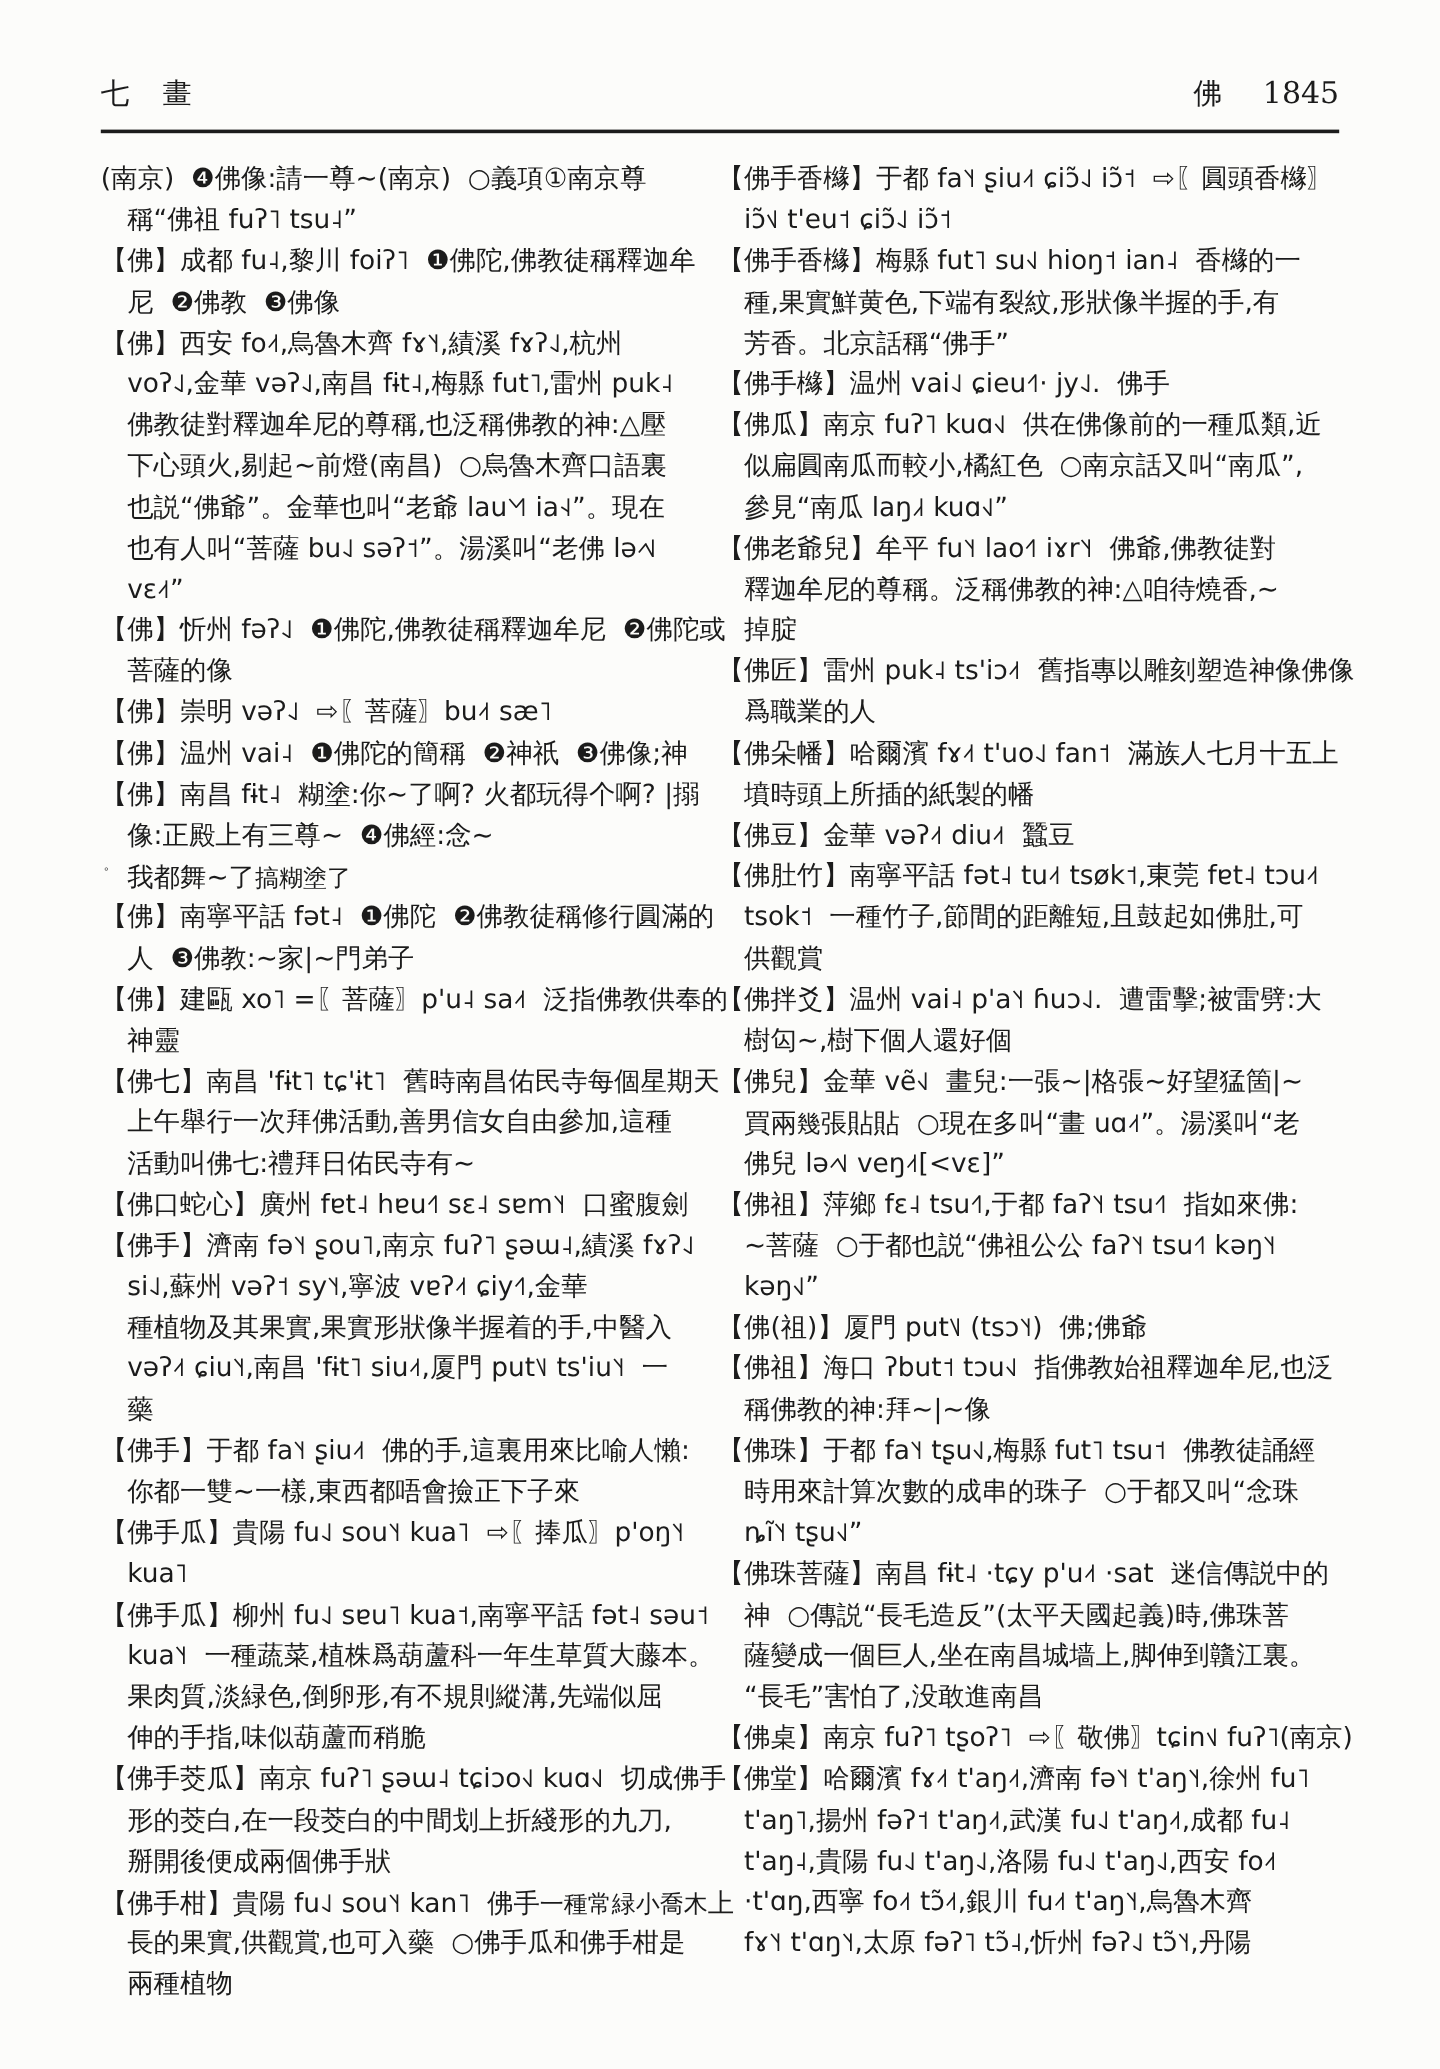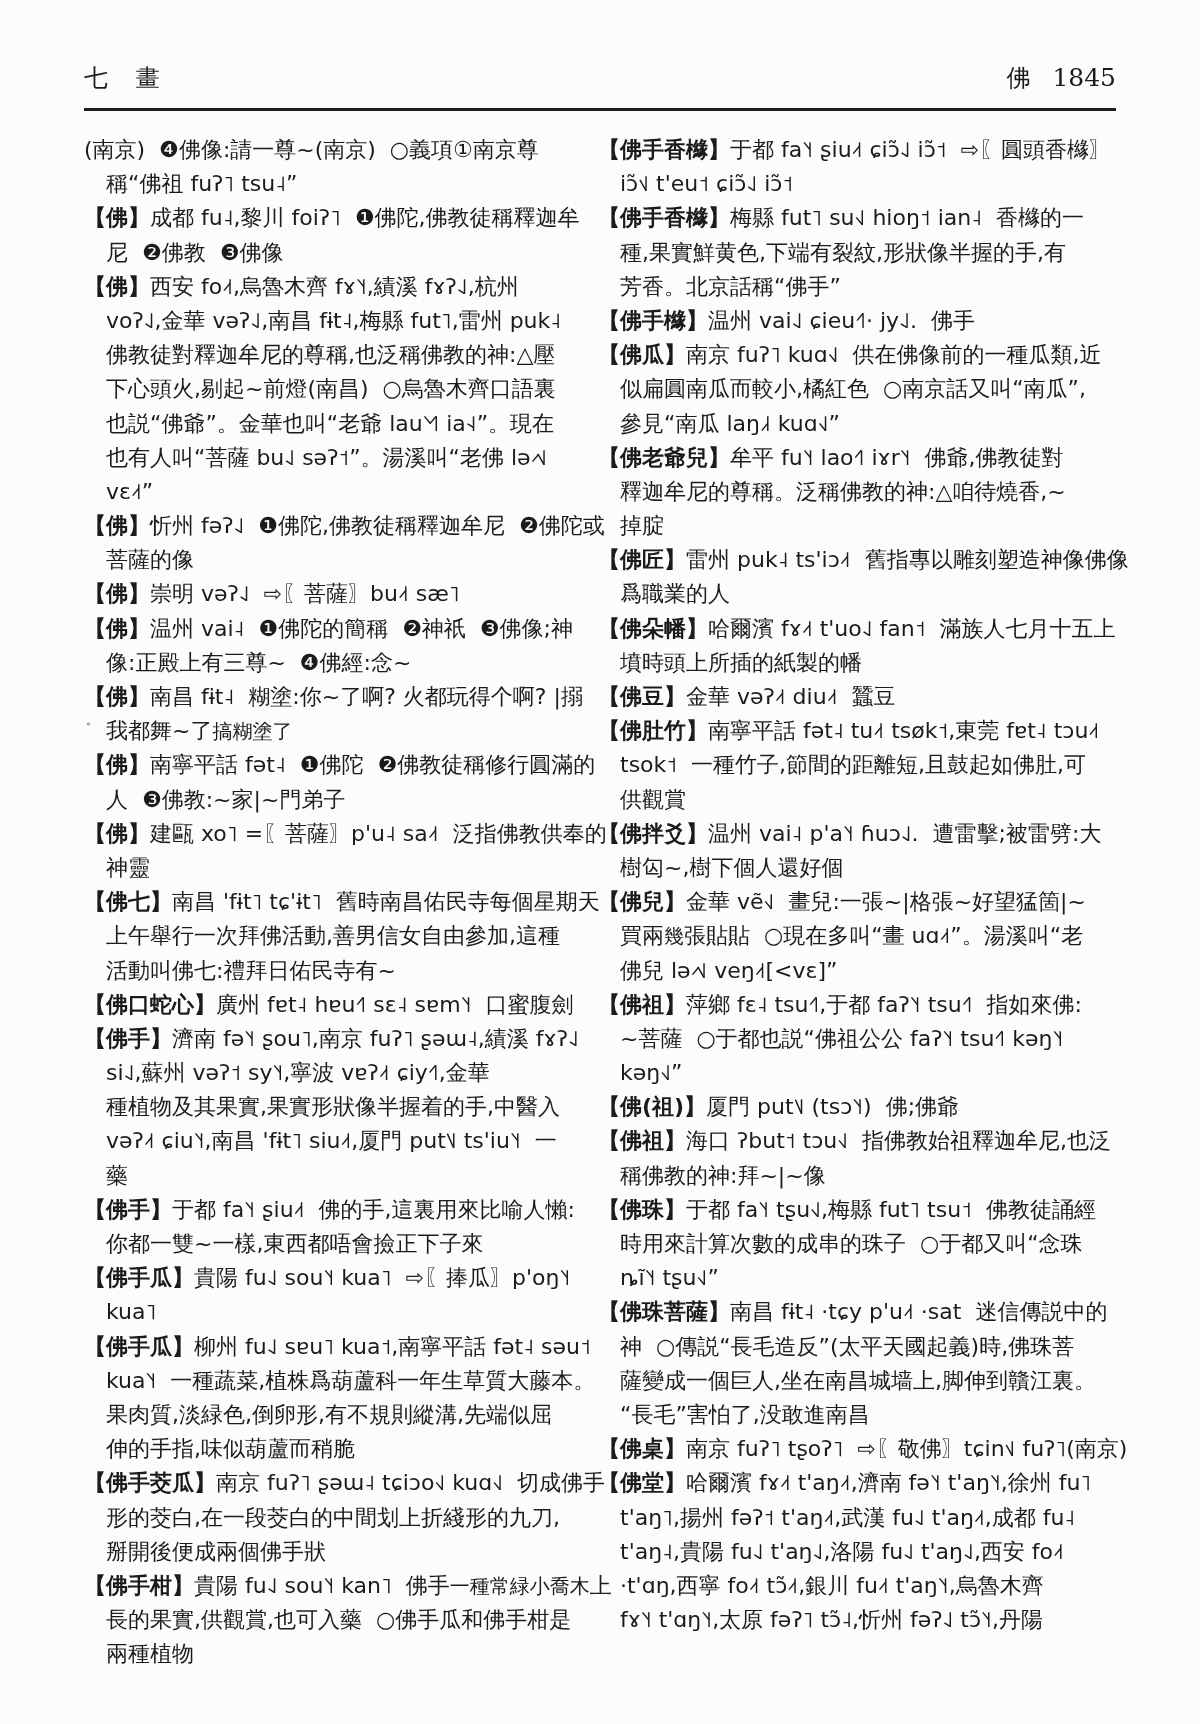--- a/index.html
+++ b/index.html
@@ -6,29 +6,29 @@
   body{
     width:1200px;height:1724px;
     background:#fcfcfa;color:#1b1b1b;
     font-family:"DejaVu Sans","Liberation Sans",sans-serif;
     overflow:hidden;
   }
   .page{box-sizing:border-box;width:1200px;height:1724px;padding:62px 84px 0 84px;}
   .hdr{display:flex;justify-content:space-between;align-items:baseline;height:42px;font-size:24px;}
   .hdr-left{letter-spacing:10px;font-weight:500;}
   .hdr-right{display:flex;gap:22px;align-items:baseline;}
-  .hdr-right .pgnum{font-size:25px;font-family:"DejaVu Serif","Liberation Serif",serif;}
+  .hdr-right .pgnum{font-size:25px;font-family:"DejaVu Serif","Liberation Serif",serif;margin-left:12px;}
   .rule{height:0;border-top:3px solid #1c1c1c;margin-top:4px;}
   .cols{display:flex;margin-top:22px;align-items:stretch;}
   .col-left{width:492px;}
   .divider{width:2px;background:#3c3c3c;margin:2px 12px 8px 10px;}
   .col-right{flex:1;}
   .line{height:34.2px;line-height:34.2px;font-size:22px;white-space:pre;position:relative;}
   .ind{padding-left:22px;}
-  .seg-head{font-weight:bold;}
+  .seg-head{font-weight:normal;}
   .seg-small{font-size:20px;}
   .seg-ring{position:absolute;left:2px;top:-11px;font-size:12px;}
 </style>
 </head>
 <body>
 
 <div class="page">
   <div class="hdr">
     <span class="hdr-left">七 畫</span>
     <span class="hdr-right">
@@ -47,22 +47,22 @@
         <div class="line ind"><span class="seg-text">voʔ˨˩,金華 vəʔ˨˩,南昌 fɨt˨,梅縣 fut˥,雷州 puk˨</span></div>
         <div class="line ind"><span class="seg-text">佛教徒對釋迦牟尼的尊稱,也泛稱佛教的神:△壓</span></div>
         <div class="line ind"><span class="seg-text">下心頭火,剔起~前燈(南昌)  ○烏魯木齊口語裏</span></div>
         <div class="line ind"><span class="seg-text">也説“佛爺”。金華也叫“老爺 lau˥˧˥ ia˧˨”。現在</span></div>
         <div class="line ind"><span class="seg-text">也有人叫“菩薩 bu˨˩ səʔ˦”。湯溪叫“老佛 lə˨˦˩</span></div>
         <div class="line ind"><span class="seg-text">vɛ˨˦”</span></div>
         <div class="line"><span class="seg-head">【佛】</span><span class="seg-text">忻州 fəʔ˨˩  ❶佛陀,佛教徒稱釋迦牟尼  ❷佛陀或</span></div>
         <div class="line ind"><span class="seg-text">菩薩的像</span></div>
         <div class="line"><span class="seg-head">【佛】</span><span class="seg-text">崇明 vəʔ˨˩  ⇨〖菩薩〗bu˨˦ sæ˥</span></div>
         <div class="line"><span class="seg-head">【佛】</span><span class="seg-text">温州 vai˨  ❶佛陀的簡稱  ❷神祇  ❸佛像;神</span></div>
+        <div class="line"><span class="seg-head">【佛】</span><span class="seg-text">南昌 fɨt˨  糊塗:你~了啊? 火都玩得个啊? |搦</span></div>
         <div class="line ind"><span class="seg-text">像:正殿上有三尊~  ❹佛經:念~</span></div>
-        <div class="line"><span class="seg-head">【佛】</span><span class="seg-text">南昌 fɨt˨  糊塗:你~了啊? 火都玩得个啊? |搦</span></div>
         <div class="line ind"><span class="seg-ring">。</span><span class="seg-text">我都舞~了</span><span class="seg-small">搞糊塗了</span></div>
         <div class="line"><span class="seg-head">【佛】</span><span class="seg-text">南寧平話 fət˨  ❶佛陀  ❷佛教徒稱修行圓滿的</span></div>
         <div class="line ind"><span class="seg-text">人  ❸佛教:~家|~門弟子</span></div>
         <div class="line"><span class="seg-head">【佛】</span><span class="seg-text">建甌 xo˥ =〖菩薩〗p'u˨ sa˨˦  泛指佛教供奉的</span></div>
         <div class="line ind"><span class="seg-text">神靈</span></div>
         <div class="line"><span class="seg-head">【佛七】</span><span class="seg-text">南昌 'fɨt˥ tɕ'ɨt˥  舊時南昌佑民寺每個星期天</span></div>
         <div class="line ind"><span class="seg-text">上午舉行一次拜佛活動,善男信女自由參加,這種</span></div>
         <div class="line ind"><span class="seg-text">活動叫佛七:禮拜日佑民寺有~</span></div>
         <div class="line"><span class="seg-head">【佛口蛇心】</span><span class="seg-text">廣州 fɐt˨ hɐu˧˥ sɛ˨ sɐm˥˧  口蜜腹劍</span></div>
         <div class="line"><span class="seg-head">【佛手】</span><span class="seg-text">濟南 fə˥˧ ʂou˥,南京 fuʔ˥ ʂəɯ˨,績溪 fɤʔ˨˩</span></div>

